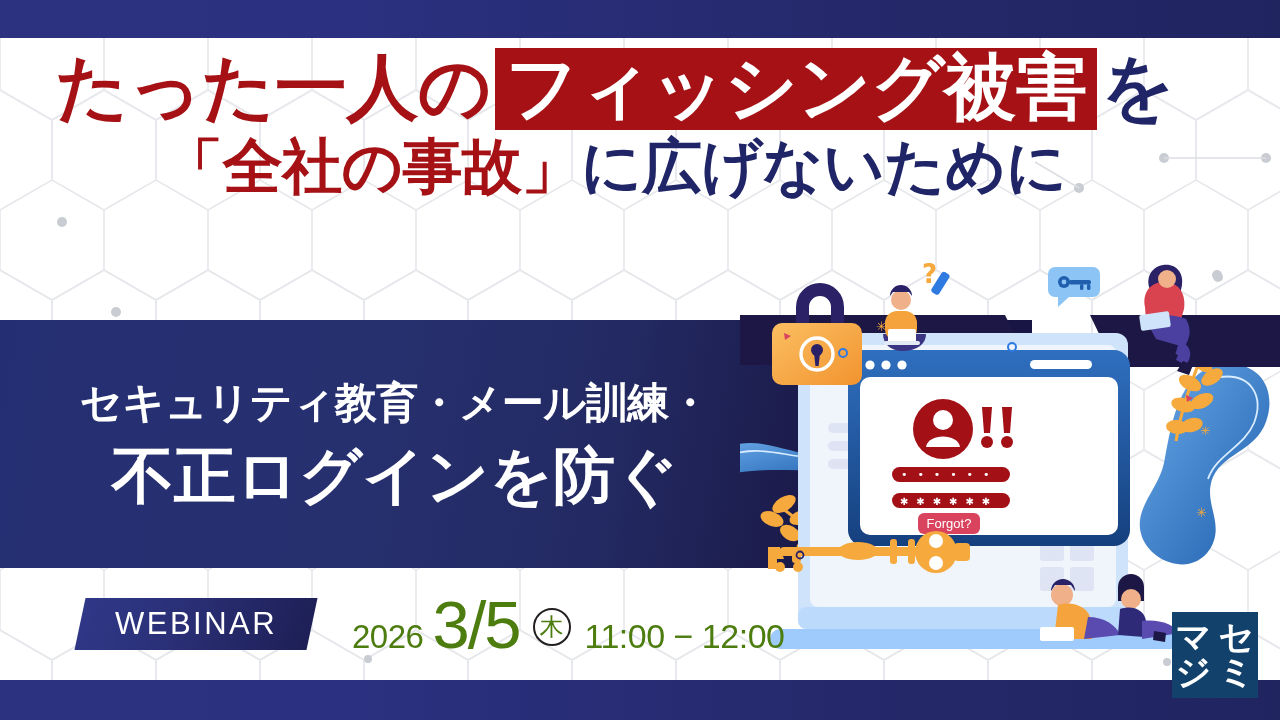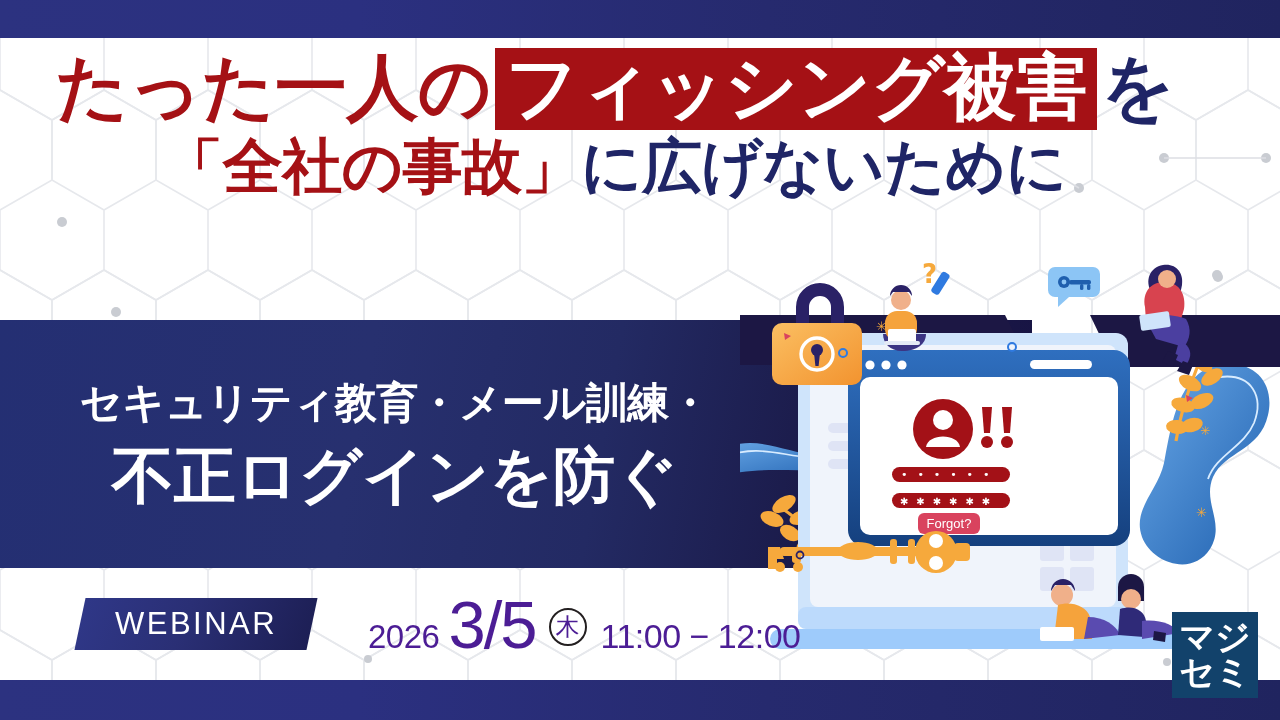--- a/index.html
+++ b/index.html
@@ -69,40 +69,41 @@
     background:linear-gradient(100deg,#2f3787 0%,#2a2f75 45%,#1d1f55 100%);
     transform:skewX(-12deg);
     display:flex; align-items:center; justify-content:center;
   }
   .webinar-badge span{
     transform:skewX(12deg);
     color:#fff; font-size:31px; font-weight:400; letter-spacing:2.5px;
     font-family:"Liberation Sans","DejaVu Sans",sans-serif;
   }
   .date-wrap{
-    margin-left:56px; display:flex; align-items:baseline; color:#4c1d95;
+    margin-left:40px; display:flex; align-items:baseline; color:#4d7c0f;
     font-family:"Liberation Sans","DejaVu Sans",sans-serif;
   }
   .d-year{ font-size:33px; font-weight:400; letter-spacing:-0.5px; }
   .d-day{ font-size:67px; font-weight:400; margin-left:9px; letter-spacing:-2px; }
   .d-dow{
     font-size:24px; width:38px; height:38px; border:2px solid #231f20; border-radius:50%;
     display:inline-flex; align-items:center; justify-content:center;
     margin-left:13px; align-self:center; font-family:"DejaVu Sans",sans-serif;
     position:relative; top:3px;
   }
   .d-time{ font-size:34px; font-weight:400; margin-left:14px; letter-spacing:-0.5px; }
 
   
   .logo{
     position:absolute; right:22px; bottom:22px; width:86px; height:86px; z-index:8;
-    background:#12426b; display:flex; flex-direction:column;
+    background:#12426b; display:flex; flex-direction:row;
     align-items:center; justify-content:center;
     font-family:"DejaVu Sans",sans-serif; font-weight:700; color:#fff;
     line-height:1.0;
+    text-align:center;
   }
   .logo div{ font-size:35px; letter-spacing:0px; }
 
   
   .illus{ position:absolute; left:740px; top:255px; width:540px; height:400px; z-index:4; }
   .illus svg{ display:block; }
 </style>
 </head>
 <body>
 

